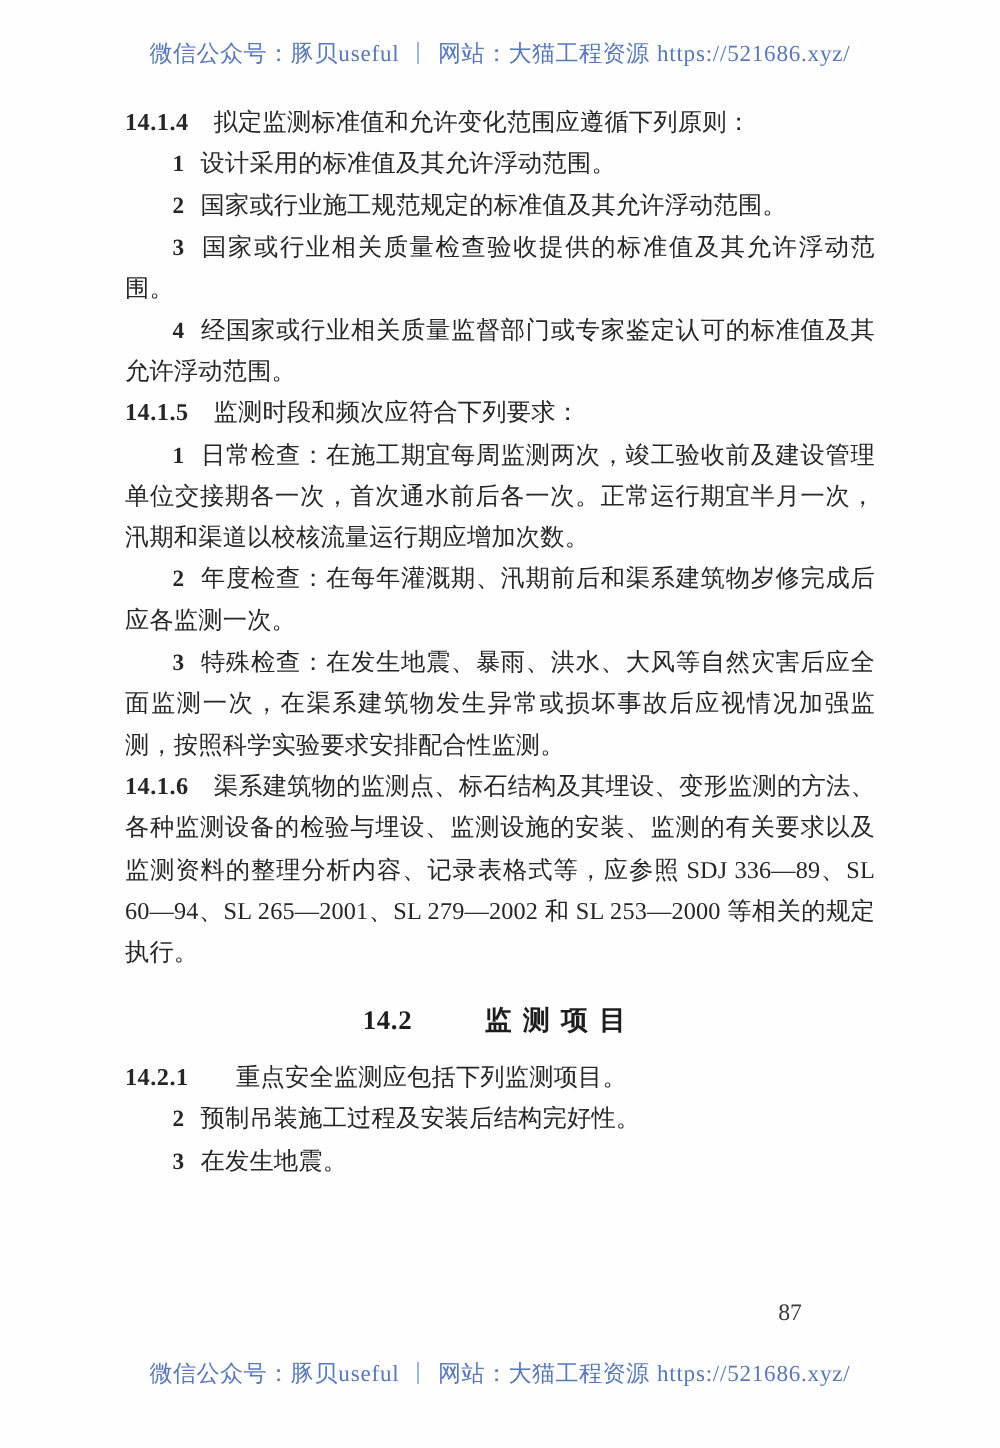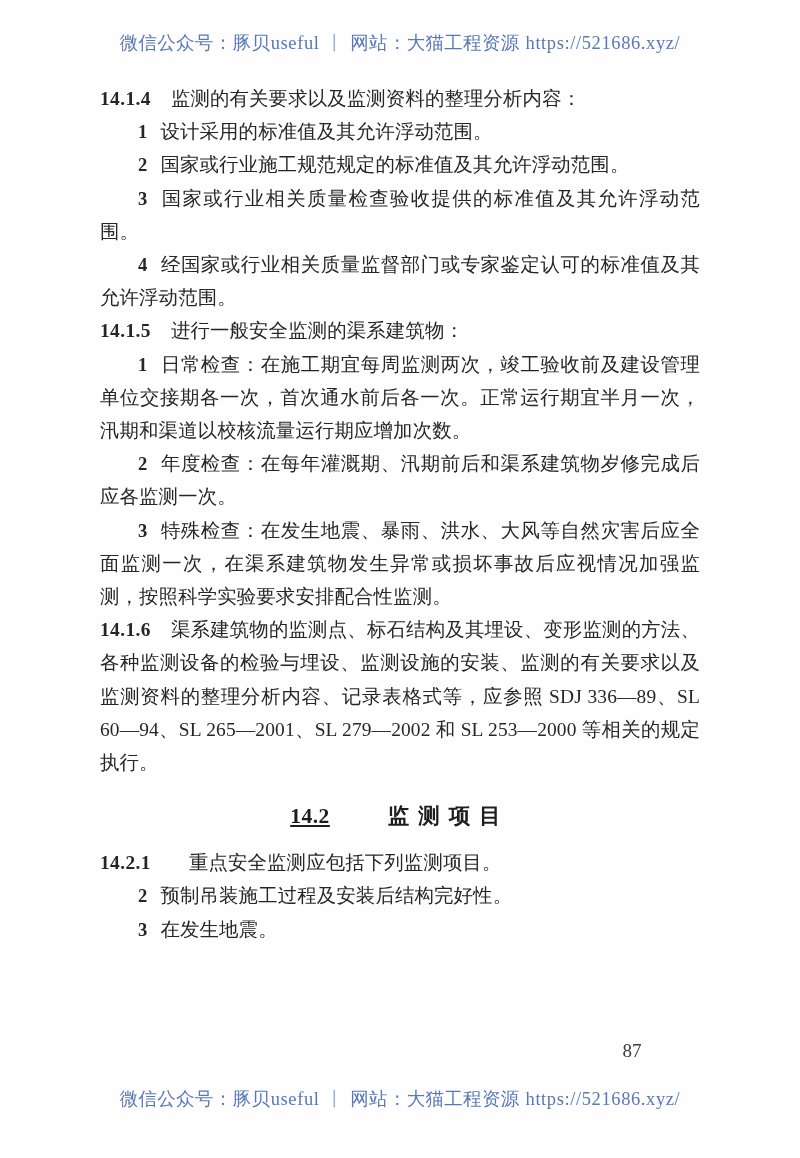--- a/index.html
+++ b/index.html
@@ -93,21 +93,21 @@
   
   .section-title {
     margin: 0;
     padding: 22px 0 16px 0;
     text-align: center;
     font-weight: bold;
     font-size: 21.5px;
     color: #1d1d1d;
     font-family: "Liberation Serif", "DejaVu Serif", serif;
   }
-  .section-title .sec-num { letter-spacing: 0.5px; text-decoration: underline; }
+  .section-title .sec-num { letter-spacing: 0.5px; }
   .section-title .sec-gap { display: inline-block; width: 18px; }
   .section-title .sec-name { letter-spacing: 9px; margin-left: 40px; }
 
   
   #page-number {
     position: absolute;
     top: 1040px;
     left: 0;
     width: 784px;
     text-align: center;
@@ -122,31 +122,31 @@
 <body>
 
 <div class="page">
 
   <div class="watermark" id="watermark-top">
     <span>微信公众号：</span><span class="wm-latin">豚贝useful</span><span class="wm-sep">丨</span><span>网站：</span><span>大猫工程资源</span><span class="wm-gap"></span><span class="wm-url">https://521686.xyz/</span>
   </div>
 
   <div class="body-col">
 
-    <p class="para clause"><span class="num">14.1.4</span><span class="numgap"></span><span>监测的有关要求以及监测资料的整理分析内容：</span></p>
+    <p class="para clause"><span class="num">14.1.4</span><span class="numgap"></span><span>拟定监测标准值和允许变化范围应遵循下列原则：</span></p>
 
     <p class="para item"><span class="idx">1</span><span class="idxgap"></span><span>设计采用的标准值及其允许浮动范围。</span></p>
 
     <p class="para item"><span class="idx">2</span><span class="idxgap"></span><span>国家或行业施工规范规定的标准值及其允许浮动范围。</span></p>
 
     <p class="para item"><span class="idx">3</span><span class="idxgap"></span><span>国家或行业相关质量检查验收提供的标准值及其允许浮动范围。</span></p>
 
     <p class="para item"><span class="idx">4</span><span class="idxgap"></span><span>经国家或行业相关质量监督部门或专家鉴定认可的标准值及其允许浮动范围。</span></p>
 
-    <p class="para clause"><span class="num">14.1.5</span><span class="numgap"></span><span>进行一般安全监测的渠系建筑物：</span></p>
+    <p class="para clause"><span class="num">14.1.5</span><span class="numgap"></span><span>监测时段和频次应符合下列要求：</span></p>
 
     <p class="para item"><span class="idx">1</span><span class="idxgap"></span><span>日常检查：在施工期宜每周监测两次，竣工验收前及建设管理单位交接期各一次，首次通水前后各一次。正常运行期宜半月一次，汛期和渠道以校核流量运行期应增加次数。</span></p>
 
     <p class="para item"><span class="idx">2</span><span class="idxgap"></span><span>年度检查：在每年灌溉期、汛期前后和渠系建筑物岁修完成后应各监测一次。</span></p>
 
     <p class="para item"><span class="idx">3</span><span class="idxgap"></span><span>特殊检查：在发生地震、暴雨、洪水、大风等自然灾害后应全面监测一次，在渠系建筑物发生异常或损坏事故后应视情况加强监测，按照科学实验要求安排配合性监测。</span></p>
 
 
     <p class="para clause"><span class="num">14.1.6</span><span class="numgap"></span><span>渠系建筑物的监测点、标石结构及其埋设、变形监测的方法、各种监测设备的检验与埋设、监测设施的安装、监测的有关要求以及监测资料的整理分析内容、记录表格式等，应参照 SDJ 336—89、SL 60—94、SL 265—2001、SL 279—2002 和 SL 253—2000 等相关的规定执行。</span></p>
 

